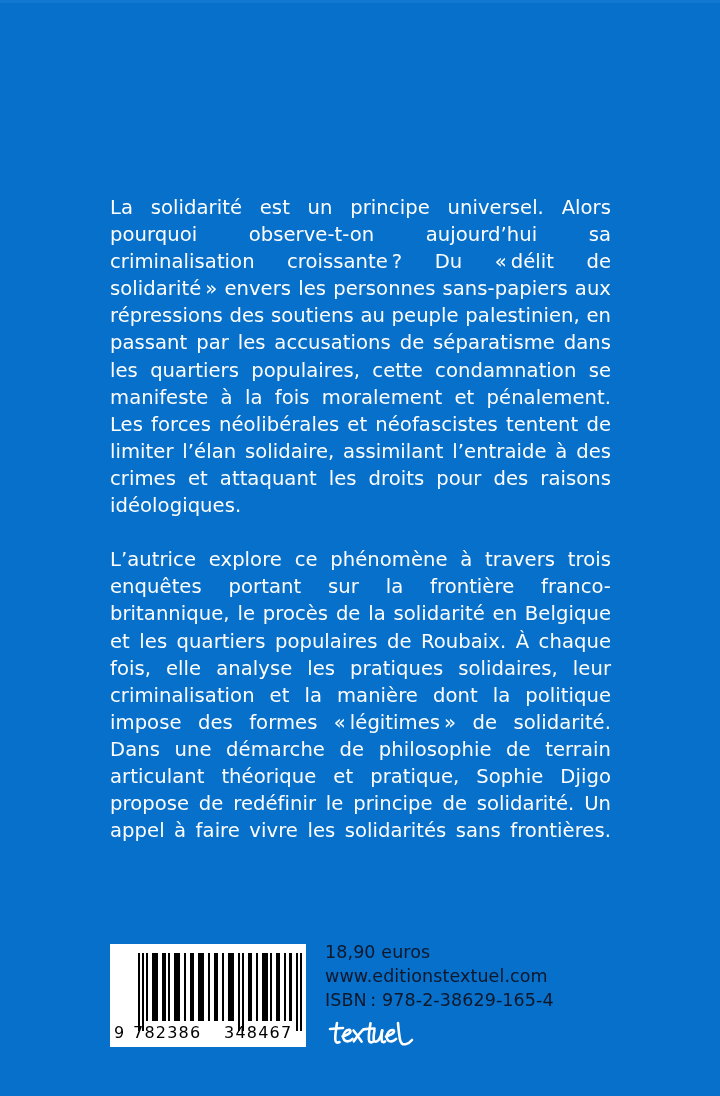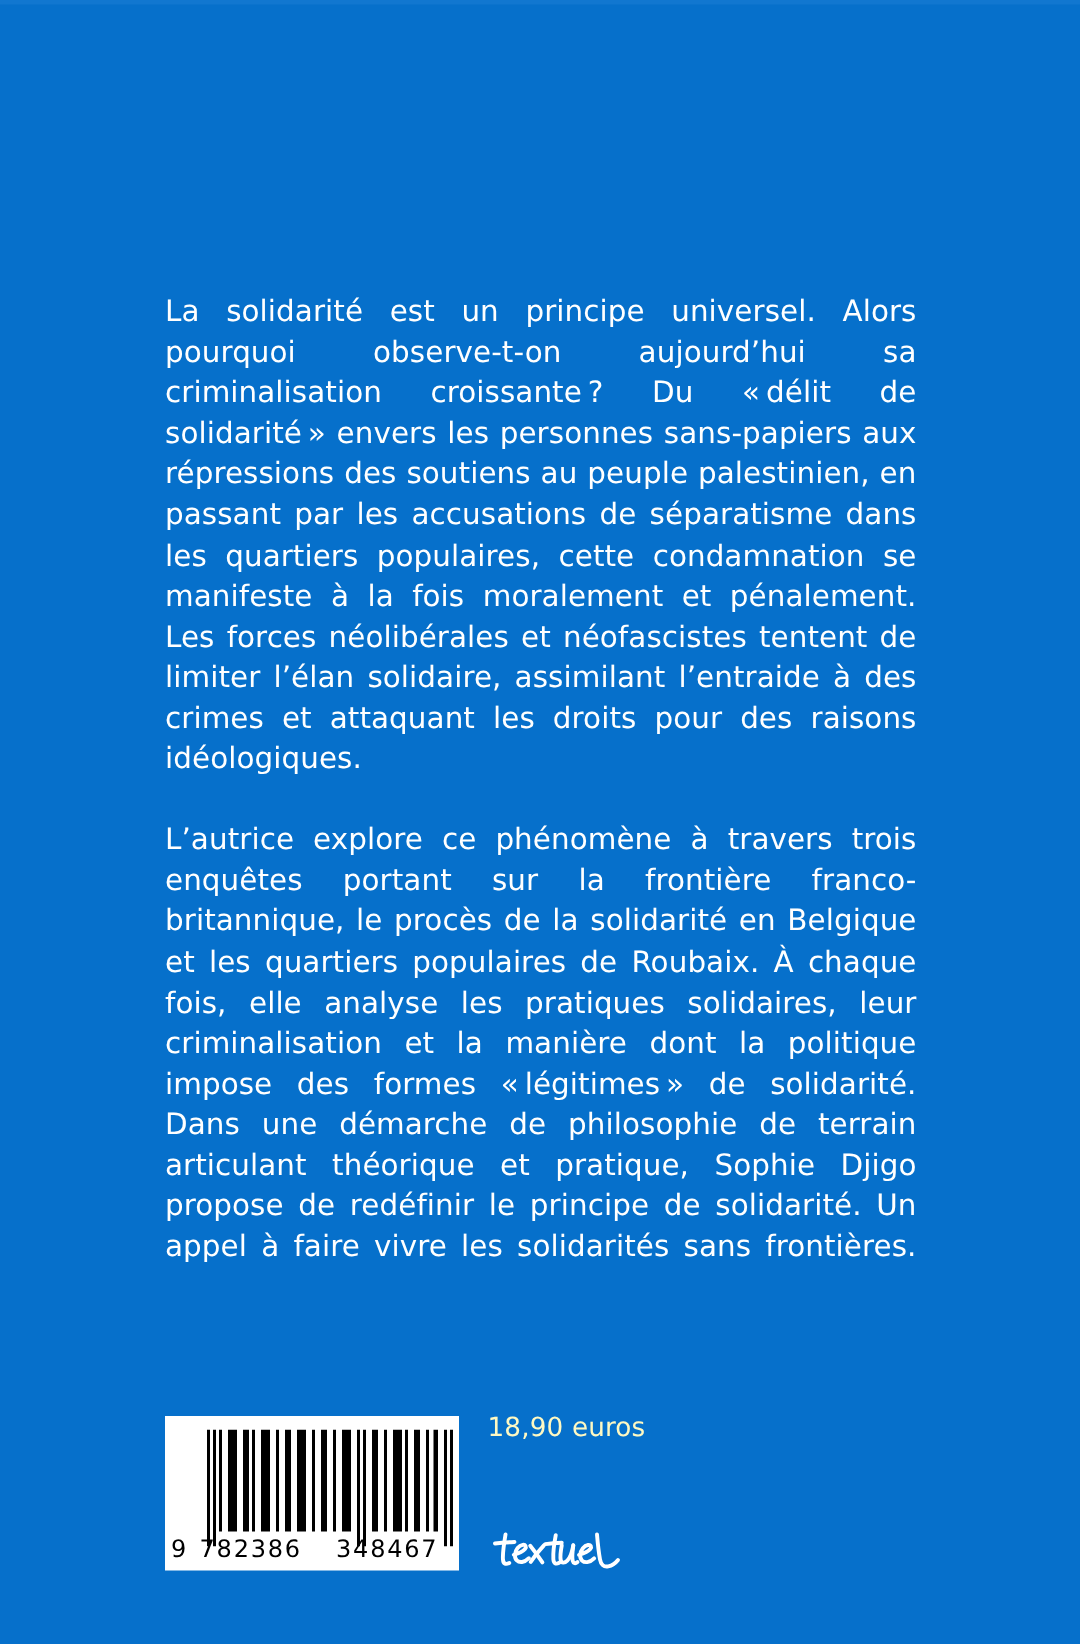--- a/index.html
+++ b/index.html
@@ -114,21 +114,21 @@
     left: 114px;
     bottom: 0;
   }
 
   #pubinfo {
     position: absolute;
     left: 325px;
     top: 0px;
   }
   .publine {
-    color: #fef9c3;
+    color: #0f172a;
     font-size: 17.5px;
     line-height: 24.2px;
     white-space: nowrap;
     letter-spacing: 0.1px;
   }
 
   #logo {
     position: absolute;
     left: 324px;
     top: 80px;
@@ -191,20 +191,22 @@
         <div id="barcode-digits">
           <span id="bc-d1">9</span>
           <span id="bc-d2">782386</span>
           <span id="bc-d3">348467</span>
         </div>
       </div>
     </div>
 
     <div id="pubinfo">
       <div class="publine">18,90 euros</div>
+      <div class="publine">www.editionstextuel.com</div>
+      <div class="publine">ISBN : 978-2-38629-165-4</div>
     </div>
 
     <div id="logo">
       <svg viewBox="0 0 110 34" width="110" height="34">
         <g fill="none" stroke="#ffffff" stroke-width="2.6" stroke-linecap="round" stroke-linejoin="round">
 
           <path d="M6 9 C10 8.5 14 8.2 19 8"></path>
           <path d="M13 3 C12 9 11 15 11.3 19.5 C11.5 22.5 13 23.3 15.5 22"></path>
 
           <path d="M18.5 16.5 C21.5 15.6 24.5 14.4 26 12.6 C27.2 11.1 26.3 9.6 24.5 9.9 C22 10.3 19.6 13 19.3 16.5 C19.1 19.8 21.2 21.6 24 21.3 C25.9 21.1 27.3 20.1 28.6 18.8"></path>

